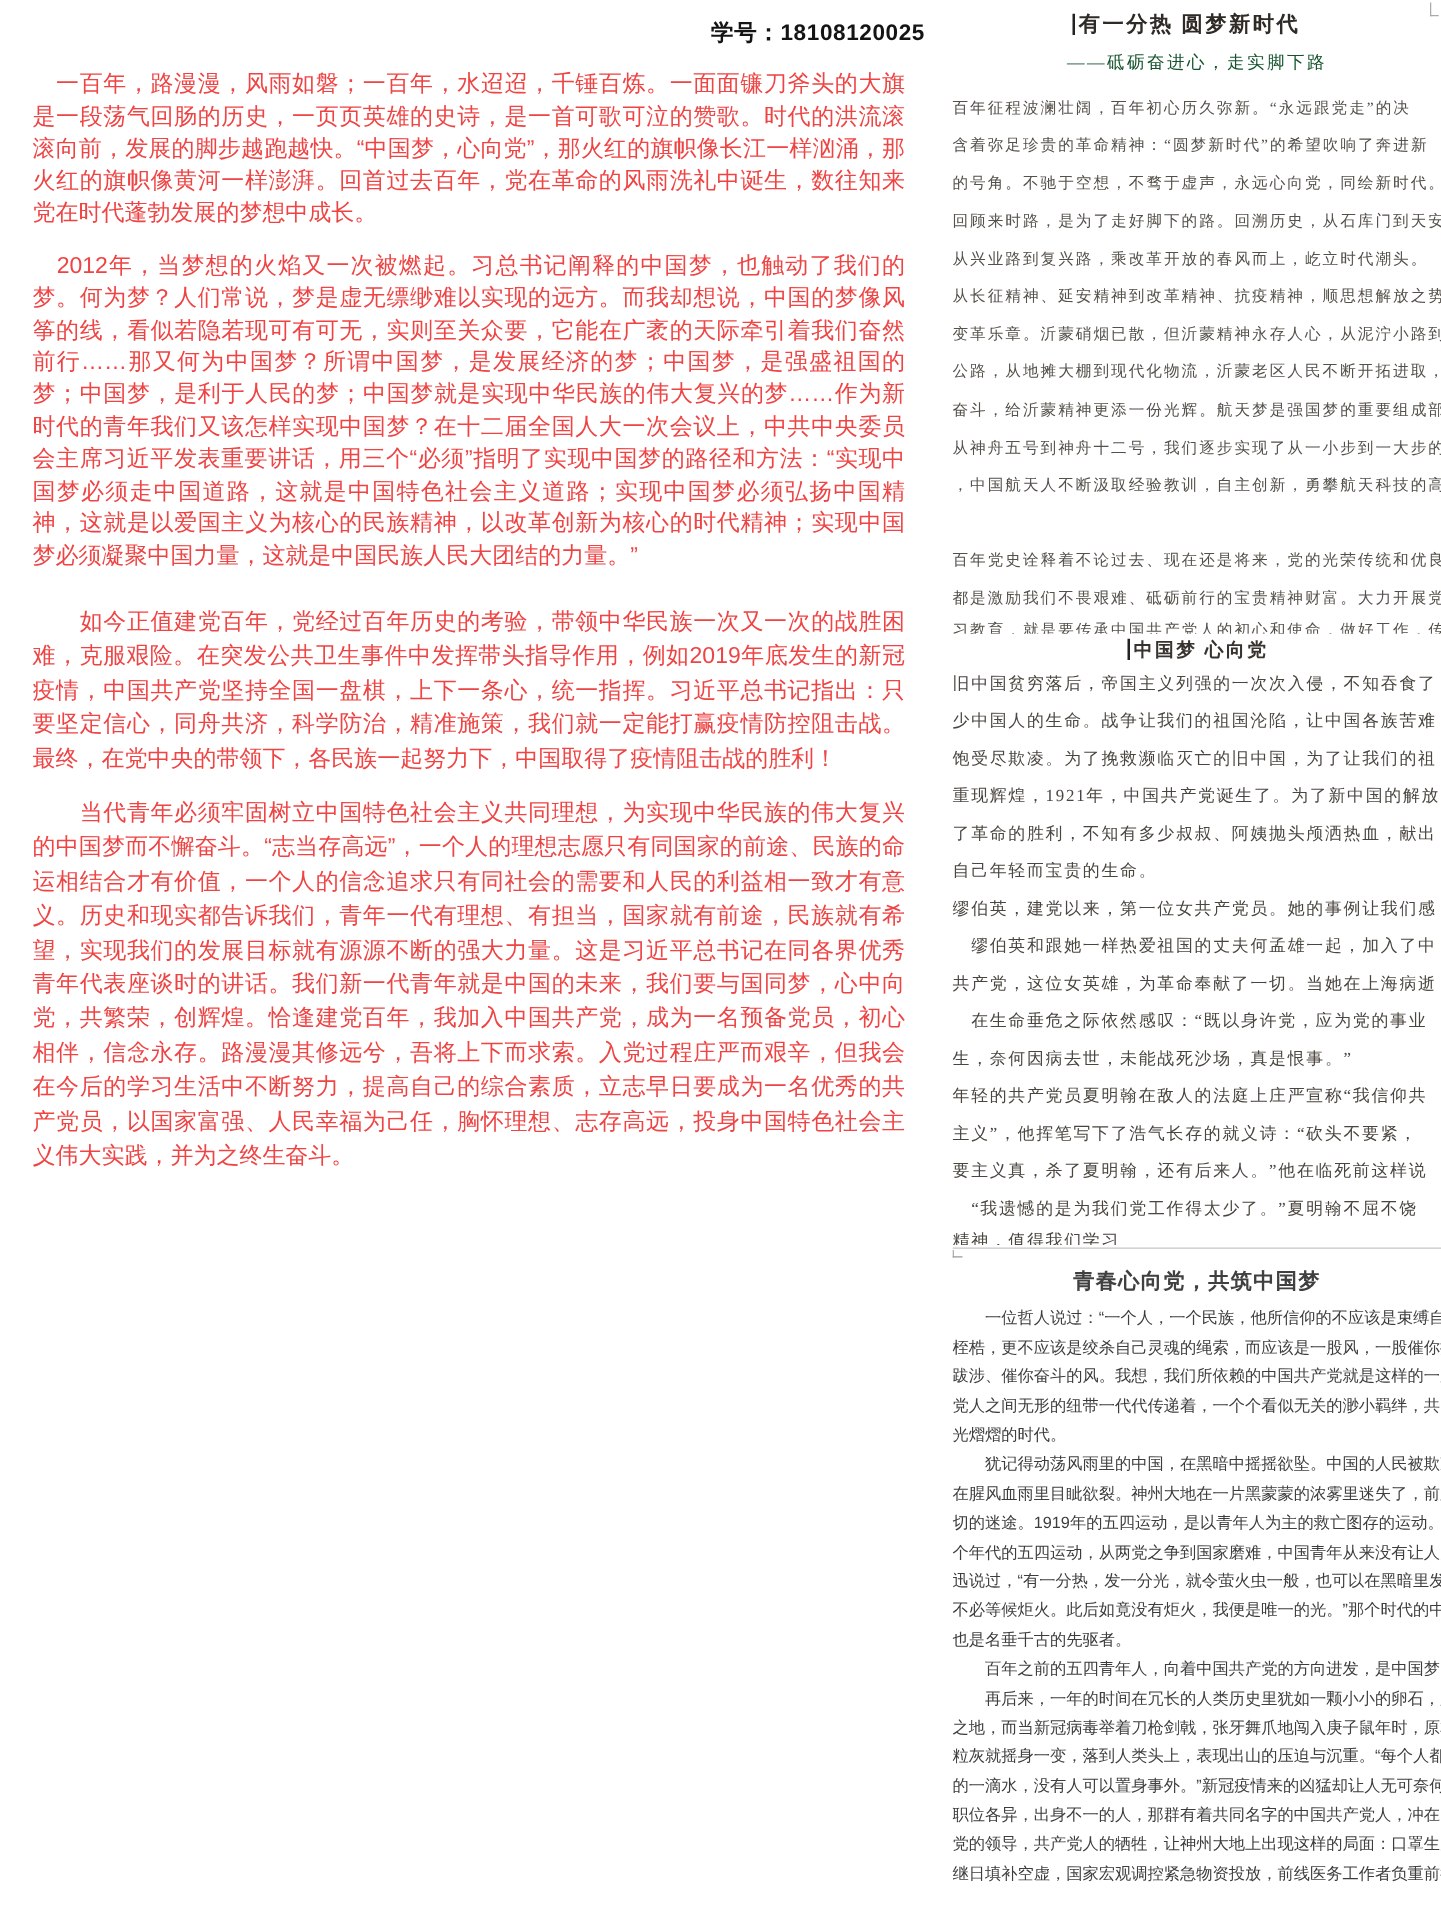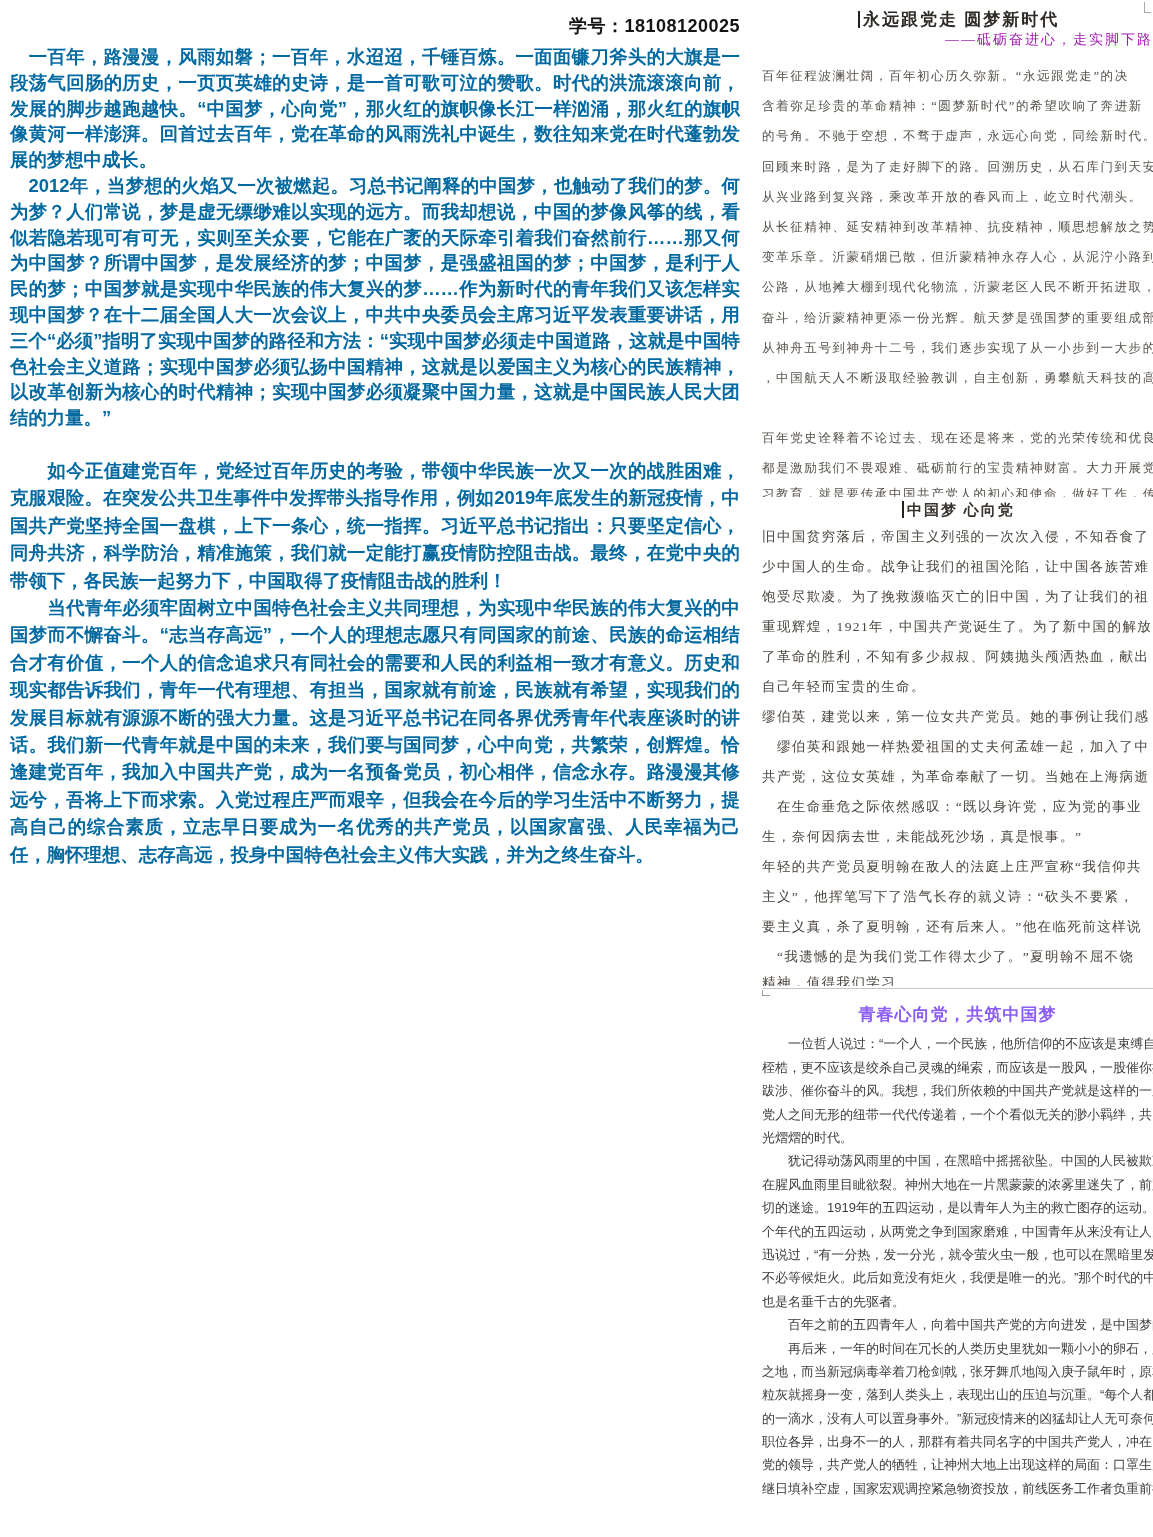--- a/index.html
+++ b/index.html
@@ -4,53 +4,53 @@
 <style>
   html,body{margin:0;padding:0;background:#fff;}
   body{width:1153px;height:1537px;overflow:hidden;position:relative;
        font-family:"Liberation Sans",sans-serif;color:#1e1e1e;}
 
   
   .left-col{position:absolute;left:0;top:0;width:748px;height:1452px;overflow:hidden;
             padding:14px 8px 0 10px;box-sizing:border-box;}
   .student-id{font-size:18px;font-weight:600;text-align:right;letter-spacing:.5px;
               color:#141414;margin-bottom:6px;}
-  .essay .para{font-size:18.4px;line-height:25.8px;font-weight:700;color:#0369a1;
-               text-align:justify;margin:0;letter-spacing:0;}
+  .essay .para{font-size:18.4px;line-height:25.8px;font-weight:400;color:#ef4444;
+               text-align:justify;margin:16px;letter-spacing:0;}
   .essay2{margin-top:26px;}
   .essay2 .para{line-height:27.4px;}
 
   
   .right-col{position:absolute;left:762px;top:0;width:391px;height:1537px;overflow:hidden;}
   .rdoc{width:520px;} 
 
   .doc-title{font-family:"Liberation Serif",serif;font-weight:bold;color:#2e2a26;
              font-size:17px;letter-spacing:2px;text-align:left;}
   .doc1-title{margin:8px 0 0 96px;}
-  .doc1-subtitle{font-family:"Liberation Serif",serif;color:#a21caf;font-size:14px;
-                 letter-spacing:2px;margin:0 26px 0 0;width:391px;text-align:right;
+  .doc1-subtitle{font-family:"Liberation Serif",serif;color:#14532d;font-size:14px;
+                 letter-spacing:2px;margin:10px 26px 0 0;width:391px;text-align:center;
                  box-sizing:border-box;}
   .cursor{display:inline-block;width:2px;height:17px;background:#222;
           vertical-align:-3px;margin-right:3px;}
 
   .rline{font-family:"Liberation Serif",serif;font-size:12.5px;letter-spacing:1.6px;
          color:#55504a;white-space:nowrap;height:30.2px;line-height:30.2px;}
   .doc1-body{margin-top:12px;}
   .doc1-para2{margin-top:30px;}
   .clip{height:14px;overflow:hidden;}
   .clip .rline2,.clip .rline{height:30px;line-height:22px;}
 
   .rline2{font-family:"Liberation Serif",serif;font-size:13.5px;letter-spacing:1.4px;
           color:#4a453f;white-space:nowrap;height:30px;line-height:30px;}
   .doc2-title{margin:4px 0 2px 140px;font-size:15px;font-weight:600;color:#38332e;}
   .page-break{border-top:1px solid #c6c6c6;width:391px;margin:2px 0 0 0;position:relative;}
   .page-break-mark{position:absolute;left:0;top:1px;width:7px;height:5px;
                    border-left:1px solid #9a9a9a;border-bottom:1px solid #9a9a9a;}
 
-  .doc3-title{font-family:"Liberation Sans",sans-serif;font-weight:bold;color:#8b5cf6;
+  .doc3-title{font-family:"Liberation Sans",sans-serif;font-weight:bold;color:#404040;
               font-size:17px;letter-spacing:1px;text-align:center;width:391px;
               margin:14px 0 6px 0;}
   .r3line{font-family:"Liberation Sans",sans-serif;font-size:13px;color:#3d3d3d;
           white-space:nowrap;height:23.4px;line-height:23.4px;letter-spacing:0;}
 
   .corner-mark{position:absolute;right:2px;top:2px;width:6px;height:10px;
                border-left:1px solid #aaa;border-bottom:1px solid #aaa;}
 </style>
 </head>
 <body>
@@ -64,21 +64,21 @@
   <div class="essay essay2">
       <div class="para">　　如今正值建党百年，党经过百年历史的考验，带领中华民族一次又一次的战胜困难，克服艰险。在突发公共卫生事件中发挥带头指导作用，例如2019年底发生的新冠疫情，中国共产党坚持全国一盘棋，上下一条心，统一指挥。习近平总书记指出：只要坚定信心，同舟共济，科学防治，精准施策，我们就一定能打赢疫情防控阻击战。最终，在党中央的带领下，各民族一起努力下，中国取得了疫情阻击战的胜利！</div>
       <div class="para">　　当代青年必须牢固树立中国特色社会主义共同理想，为实现中华民族的伟大复兴的中国梦而不懈奋斗。“志当存高远”，一个人的理想志愿只有同国家的前途、民族的命运相结合才有价值，一个人的信念追求只有同社会的需要和人民的利益相一致才有意义。历史和现实都告诉我们，青年一代有理想、有担当，国家就有前途，民族就有希望，实现我们的发展目标就有源源不断的强大力量。这是习近平总书记在同各界优秀青年代表座谈时的讲话。我们新一代青年就是中国的未来，我们要与国同梦，心中向党，共繁荣，创辉煌。恰逢建党百年，我加入中国共产党，成为一名预备党员，初心相伴，信念永存。路漫漫其修远兮，吾将上下而求索。入党过程庄严而艰辛，但我会在今后的学习生活中不断努力，提高自己的综合素质，立志早日要成为一名优秀的共产党员，以国家富强、人民幸福为己任，胸怀理想、志存高远，投身中国特色社会主义伟大实践，并为之终生奋斗。</div>
     </div>
 </div>
 
 <div class="right-col">
   <div class="corner-mark"></div>
 
   <div class="rdoc">
-    <div class="doc-title doc1-title"><span class="cursor"></span><span>永远跟党走 圆梦新时代</span></div>
+    <div class="doc-title doc1-title"><span class="cursor"></span><span>有一分热 圆梦新时代</span></div>
     <div class="doc1-subtitle">——砥砺奋进心，走实脚下路</div>
     <div class="doc1-body">
         <div class="rline">百年征程波澜壮阔，百年初心历久弥新。“永远跟党走”的决</div>
         <div class="rline">含着弥足珍贵的革命精神：“圆梦新时代”的希望吹响了奔进新</div>
         <div class="rline">的号角。不驰于空想，不骛于虚声，永远心向党，同绘新时代。</div>
         <div class="rline">回顾来时路，是为了走好脚下的路。回溯历史，从石库门到天安</div>
         <div class="rline">从兴业路到复兴路，乘改革开放的春风而上，屹立时代潮头。</div>
         <div class="rline">从长征精神、延安精神到改革精神、抗疫精神，顺思想解放之势，</div>
         <div class="rline">变革乐章。沂蒙硝烟已散，但沂蒙精神永存人心，从泥泞小路到</div>
         <div class="rline">公路，从地摊大棚到现代化物流，沂蒙老区人民不断开拓进取，</div>

